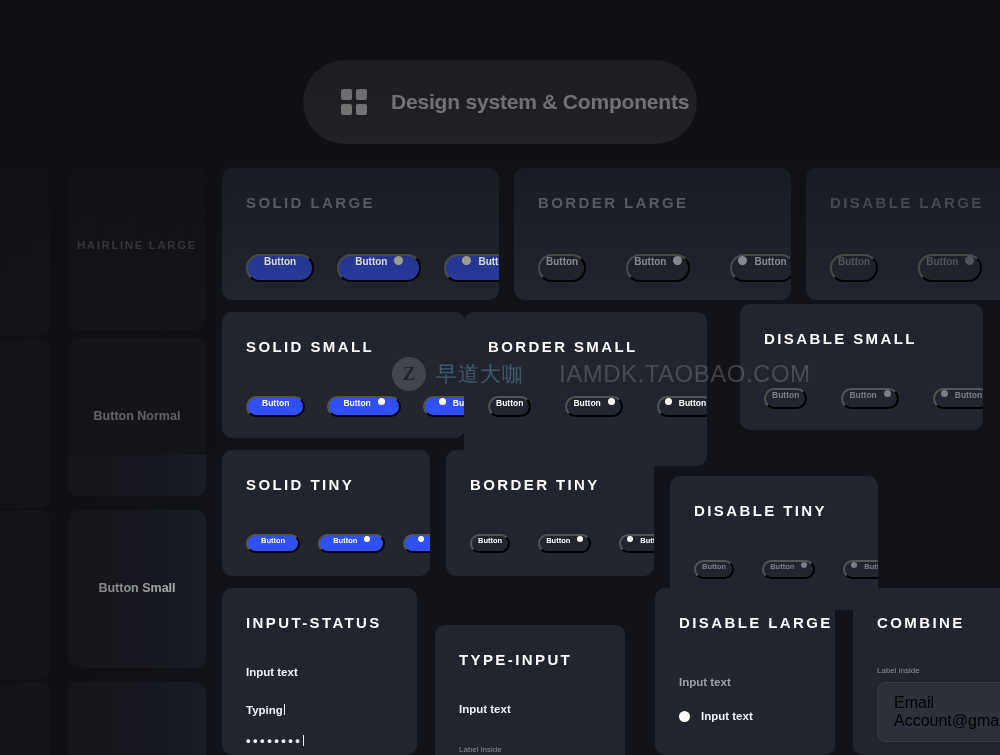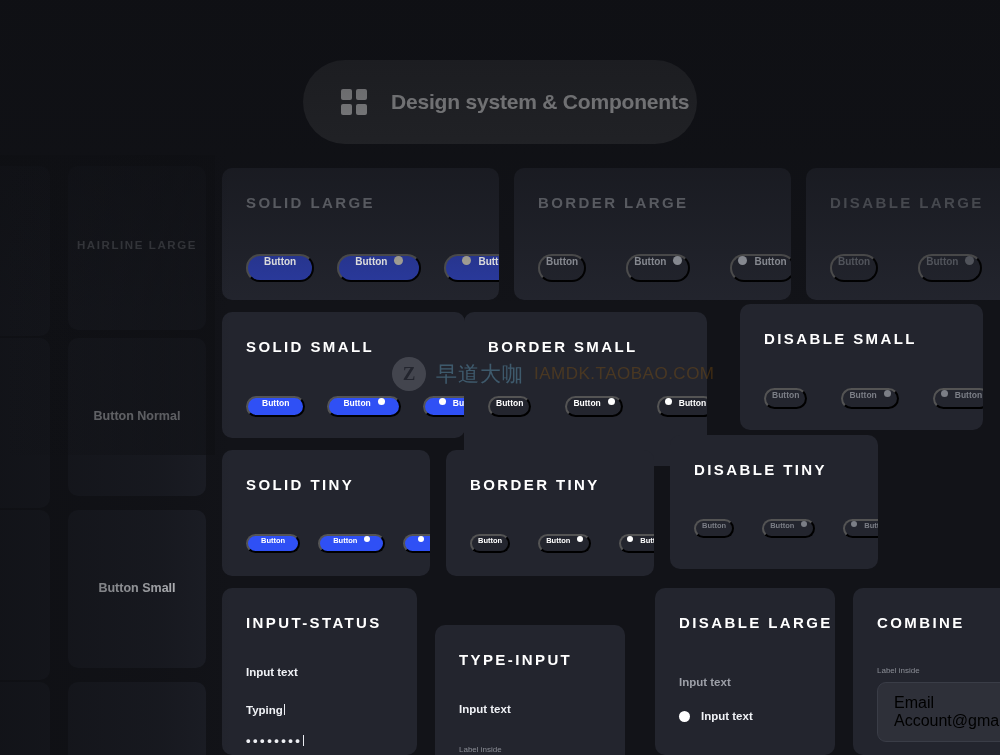--- a/index.html
+++ b/index.html
@@ -94,21 +94,21 @@
     background: linear-gradient(to left, rgba(14,15,19,0.62) 0%, rgba(14,15,19,0.0) 100%);
   }
   .watermark {
     position: absolute; left: 392px; top: 357px; display: flex; align-items: center; gap: 10px;
     opacity: 0.30; pointer-events: none;
   }
   .wm-badge { width: 34px; height: 34px; border-radius: 50%; background: #8e9098;
     color: #23252e; font-size: 19px; font-weight: bold; display: flex; align-items: center;
     justify-content: center; font-family: "Liberation Serif", serif; }
   .wm-cn { font-size: 21px; color: #7dd3fc; letter-spacing: 1px; }
-  .wm-en { font-size: 17px; color: #a16207; letter-spacing: 0.5px; }
+  .wm-en { font-size: 24px; color: #a3a3a3; letter-spacing: 0.5px; margin-left: 25px; }
 </style>
 </head>
 <body>
 
 <div id="stage">
 
   <div class="header-pill">
     <span class="grid-icon">
       <i></i>
         <i></i>
@@ -259,21 +259,21 @@
         <span>Button</span>
         <span class="dot"></span>
       </button>
       <button class="btn ghost size-tn">
         <span class="dot"></span>
         <span>Button</span>
       </button>
     </div>
   </div>
 
-  <div class="card" style="left:670px; top:435px; width:208px; height:134px;">
+  <div class="card" style="left:670px; top:476px; width:208px; height:134px;">
     <div class="card-title">DISABLE TINY</div>
     <div class="btn-row" style="left:24px; top:84px; gap:28px;">
       <button class="btn ghost disabled size-tn">
         <span>Button</span>
       </button>
       <button class="btn ghost disabled size-tn">
         <span>Button</span>
         <span class="dot"></span>
       </button>
       <button class="btn ghost disabled size-tn">

